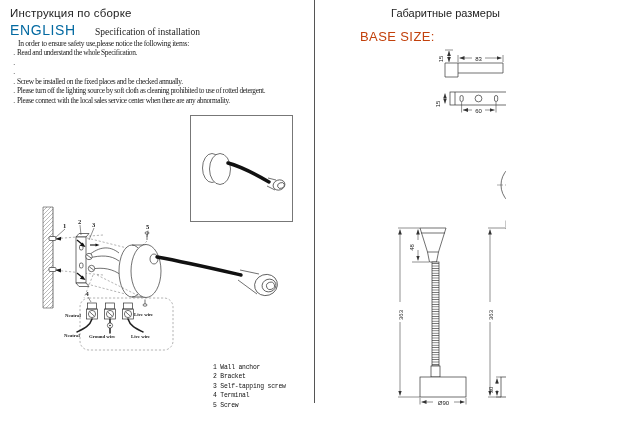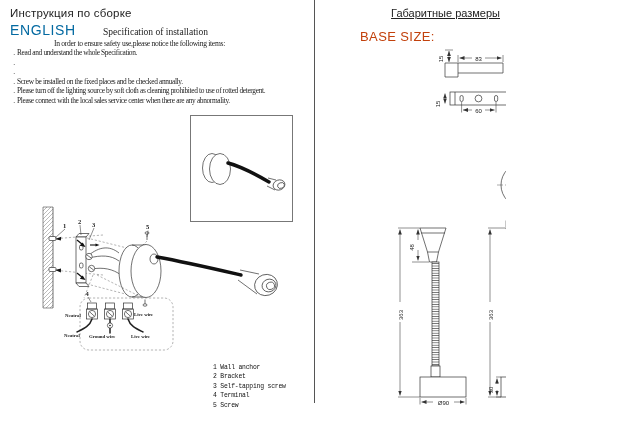--- a/index.html
+++ b/index.html
@@ -1,29 +1,29 @@
 <!DOCTYPE html>
 <html><head>
 <meta charset="utf-8">
 <style>
   html,body{margin:0;padding:0;background:#fff;}
   .sheet{position:relative;width:506px;height:434px;background:#fff;overflow:hidden;
          font-family:"Liberation Sans",sans-serif;color:#1c1c1c;}
   .abs{position:absolute;}
   .ru-title{left:10px;top:7px;font-size:11.5px;letter-spacing:.2px;color:#222;}
   .eng{left:10px;top:22px;font-size:14px;letter-spacing:.6px;color:#0369a1;}
-  .spec{left:95px;top:27px;font-family:"Liberation Serif",serif;font-size:9.5px;color:#222;margin-left:8px;}
-  .intro{left:18px;top:39px;font-family:"Liberation Serif",serif;font-size:7.6px;letter-spacing:-.3px;white-space:nowrap;margin-left:36px;}
+  .spec{left:95px;top:27px;font-family:"Liberation Serif",serif;font-size:9.5px;color:#222;}
+  .intro{left:18px;top:39px;font-family:"Liberation Serif",serif;font-size:7.6px;letter-spacing:-.3px;white-space:nowrap;}
   .instr{left:11px;top:48px;font-family:"Liberation Serif",serif;font-size:7.4px;letter-spacing:-.35px;
          line-height:9.6px;white-space:nowrap;}
   .instr .row{display:flex;}
   .instr .dot{width:6px;text-align:center;}
   .overview-box{left:190px;top:115px;width:101px;height:105px;border:1px solid #777;}
   .divider{left:314px;top:0;width:1px;height:403px;background:#555;}
-  .gabarit{right:6px;top:7px;font-size:11px;color:#222;text-decoration:underline;}
+  .gabarit{right:6px;top:7px;font-size:11px;color:#222;}
   .size-h{font-size:13px;letter-spacing:.4px;color:#c2410c;}
   .base-h{left:360px;top:29px;}
   .fixture-h{left:360px;top:150px;}
   .parts{left:213px;top:363px;font-family:"Liberation Mono",monospace;font-size:6.4px;
          letter-spacing:-.2px;line-height:9.4px;color:#111;}
   .article{left:184px;top:404px;font-size:11.5px;color:#222;}
   svg{display:block;}
   svg text{font-size:6px;fill:#222;font-family:"Liberation Sans",sans-serif;}
   svg text.callout{font-family:"Liberation Serif",serif;font-size:6.5px;font-weight:bold;}
   svg text.wlabel{font-family:"Liberation Serif",serif;font-size:4.8px;font-weight:bold;}

